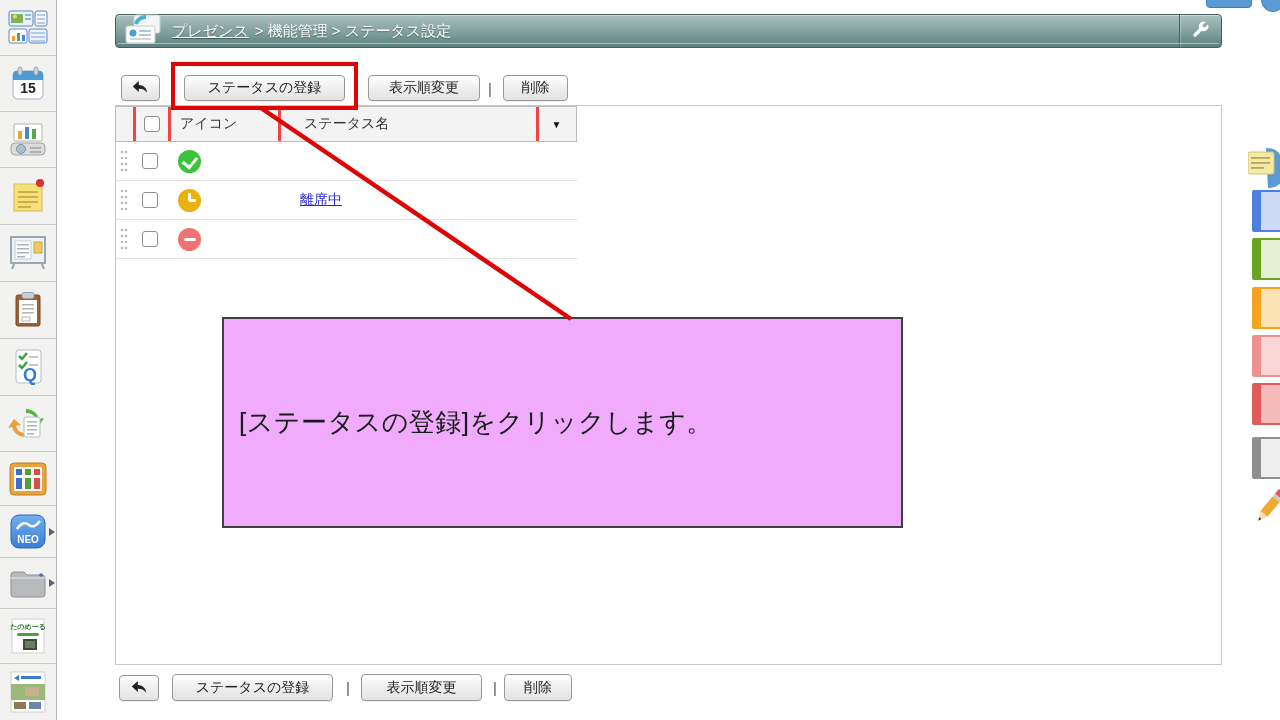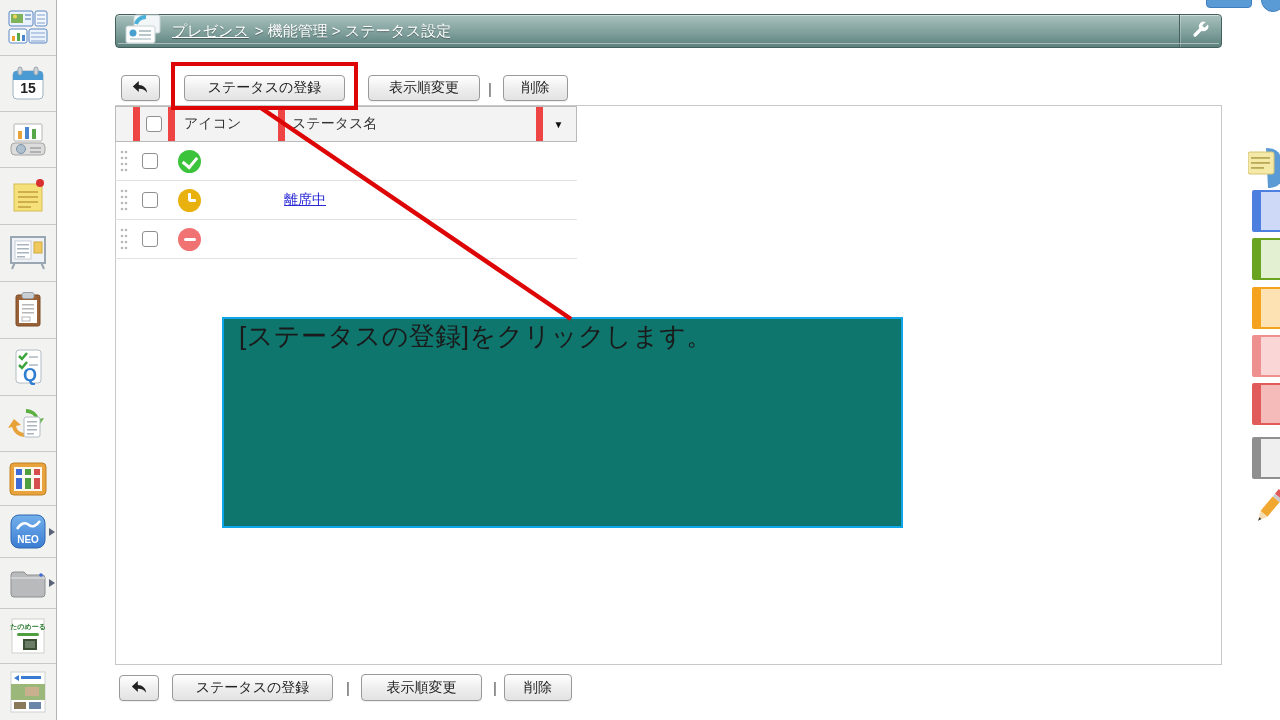--- a/index.html
+++ b/index.html
@@ -47,46 +47,46 @@
                    border:4px solid #dd0505; pointer-events:none; }
 
   
   .panel { position:absolute; left:115px; top:105px; width:1107px; height:560px;
            background:#ffffff; border:1px solid #c8c8c8; }
 
   
   .s-table { position:absolute; left:115px; top:106px; width:462px; font-size:14px; color:#333; }
   .thead { display:flex; height:36px; background:#f3f3f3; border:1px solid #bbbbbb; align-items:center; }
   .th { height:100%; display:flex; align-items:center; }
-  .th + .th { border-left:7px solid #ef4444; }
+  .th + .th { border-left:3px solid #ef4444; }
   .col-drag { width:17px; justify-content:center; }
   .col-check { width:35px; justify-content:center; }
   .col-icon { width:110px; padding-left:9px; }
-  .col-name { width:258px; padding-left:7px; }
+  .col-name { width:258px; padding-left:23px; }
   .col-drop { width:38px; justify-content:center; cursor:pointer; }
   .drop-glyph { font-size:10px; color:#111; }
   .trow { display:flex; height:39px; align-items:center; border-bottom:1px solid #e2e2e2; }
   .td { display:flex; align-items:center; height:100%; }
   .checkbox { width:16px; height:16px; background:#ffffff; border:1px solid #8f8f8f;
               border-radius:3px; cursor:pointer; }
   .status-circle { width:23px; height:23px; border-radius:50%; position:relative; margin-left:11px; }
   .glyph-check::after { content:""; position:absolute; left:6.5px; top:4px; width:7px; height:11px;
                         border-right:3px solid #fff; border-bottom:3px solid #fff;
                         transform:rotate(40deg); }
   .glyph-clock::before { content:""; position:absolute; left:10px; top:4.5px; width:3px; height:8px;
                          background:#fff; border-radius:1px; }
   .glyph-clock::after { content:""; position:absolute; left:11px; top:10px; width:7px; height:3px;
                         background:#fff; border-radius:1px; }
   .glyph-minus::after { content:""; position:absolute; left:5.5px; top:10px; width:12px; height:3.5px;
                         background:#fff; border-radius:2px; }
   .status-link { color:#2929d6; text-decoration:underline; font-size:14px; cursor:pointer; }
 
   
   .callout { position:absolute; left:222px; top:317px; width:681px; height:211px;
-             background:#0f766e; border:2px solid #0ea5e9; display:flex; }
+             background:#f0abfc; border:2px solid #404040; display:flex; align-items:center; }
   .callout-text { font-size:26px; color:#1a1a1a; padding-left:15px; letter-spacing:.5px; }
   .redline-svg { position:absolute; left:0; top:0; width:1280px; height:720px; pointer-events:none; }
 
   
   .right-chip { position:absolute; width:34px; border-radius:2px; }
   .right-chip .strip { position:absolute; left:0; top:0; bottom:0; width:7px; }
 </style>
 </head>
 <body>
 

